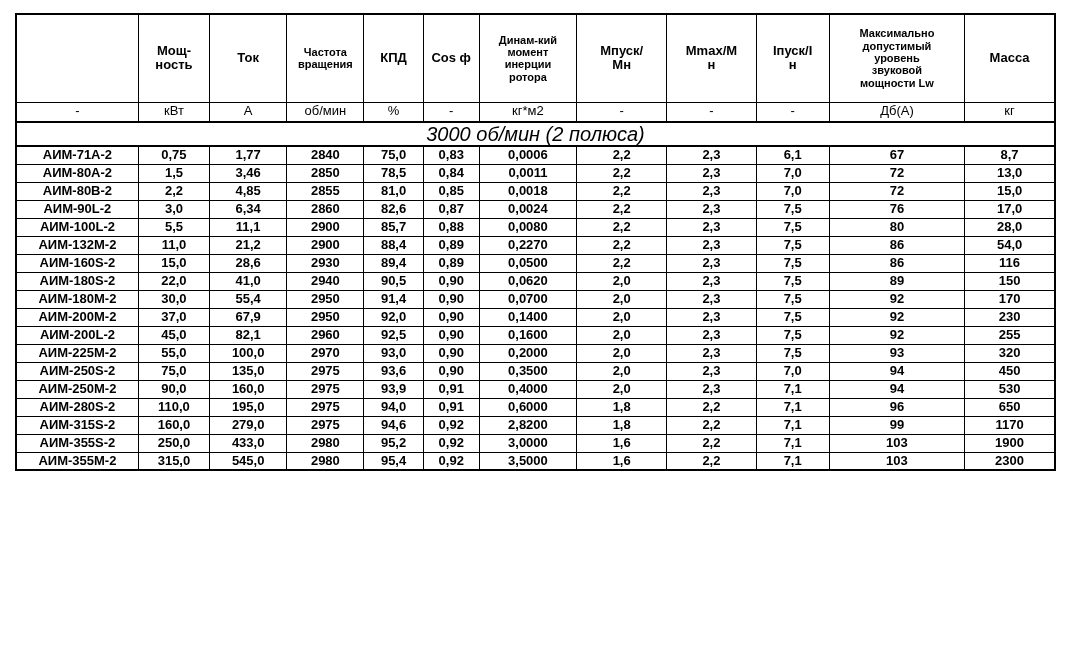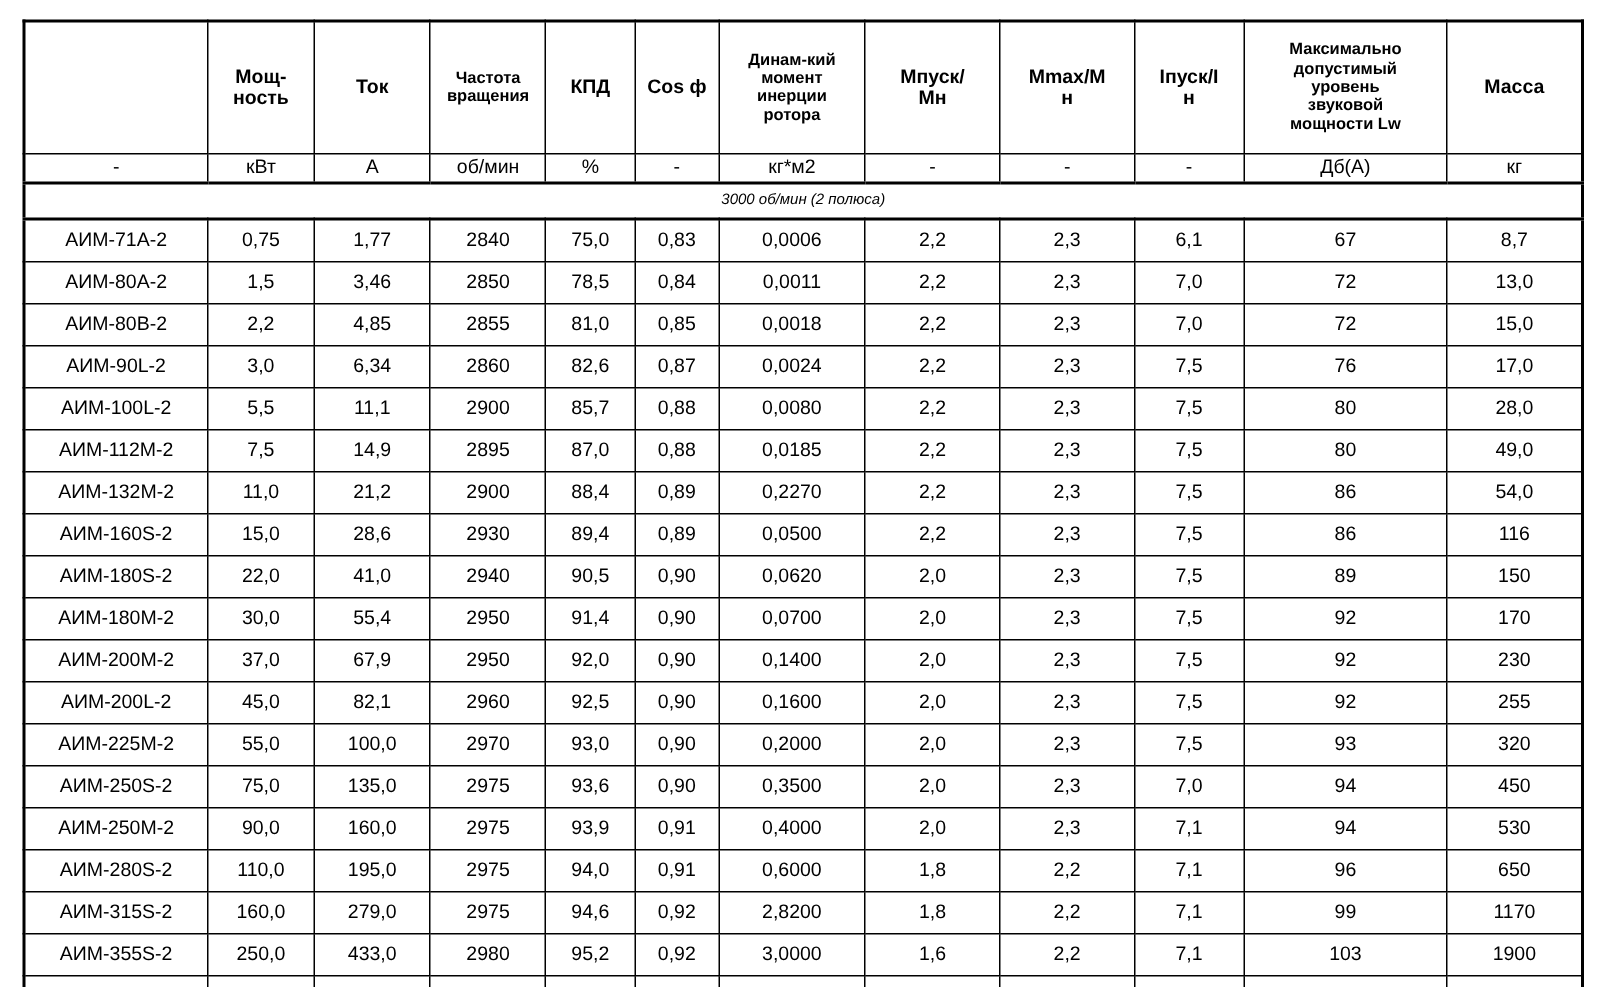--- a/index.html
+++ b/index.html
@@ -47,25 +47,25 @@
   tr.units { height: 20px; }
   tr.units th {
     font-weight: normal;
     font-size: 13px;
     border-bottom: 2px solid #000000;
   }
   
   tr.section { height: 24px; }
   tr.section td {
     font-style: italic;
-    font-size: 10px;
+    font-size: 20px;
     border-bottom: 2px solid #000000;
   }
   
-  tr.data { height: 28px; }
+  tr.data { height: 18px; font-weight: bold; }
   tr.data td { font-size: 13px; }
 </style>
 </head>
 <body>
 
 <div class="page">
   <table class="spec">
     <colgroup>
       <col style="width:122px">
         <col style="width:71px">
@@ -191,34 +191,20 @@
           <td>85,7</td>
           <td>0,88</td>
           <td>0,0080</td>
           <td>2,2</td>
           <td>2,3</td>
           <td>7,5</td>
           <td>80</td>
           <td>28,0</td>
         </tr>
         <tr class="data">
-          <td>АИМ-112М-2</td>
-          <td>7,5</td>
-          <td>14,9</td>
-          <td>2895</td>
-          <td>87,0</td>
-          <td>0,88</td>
-          <td>0,0185</td>
-          <td>2,2</td>
-          <td>2,3</td>
-          <td>7,5</td>
-          <td>80</td>
-          <td>49,0</td>
-        </tr>
-        <tr class="data">
           <td>АИМ-132М-2</td>
           <td>11,0</td>
           <td>21,2</td>
           <td>2900</td>
           <td>88,4</td>
           <td>0,89</td>
           <td>0,2270</td>
           <td>2,2</td>
           <td>2,3</td>
           <td>7,5</td>

